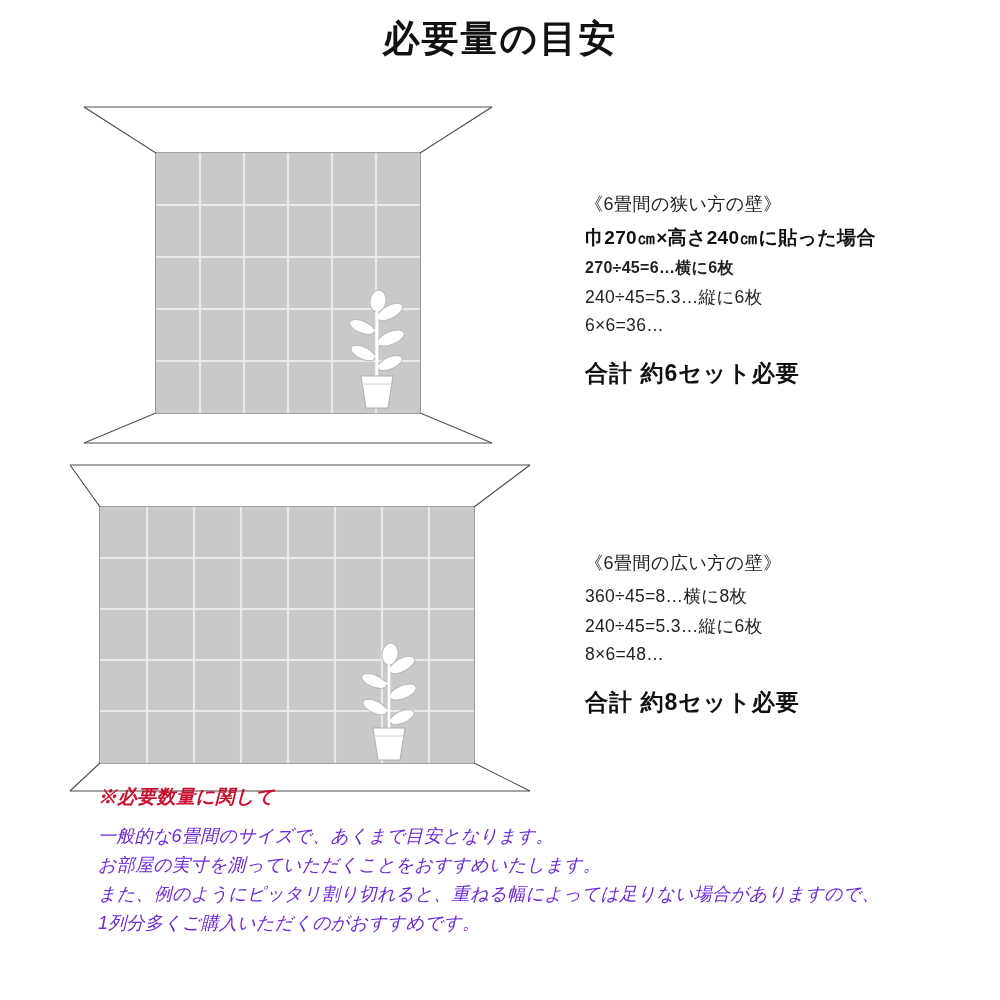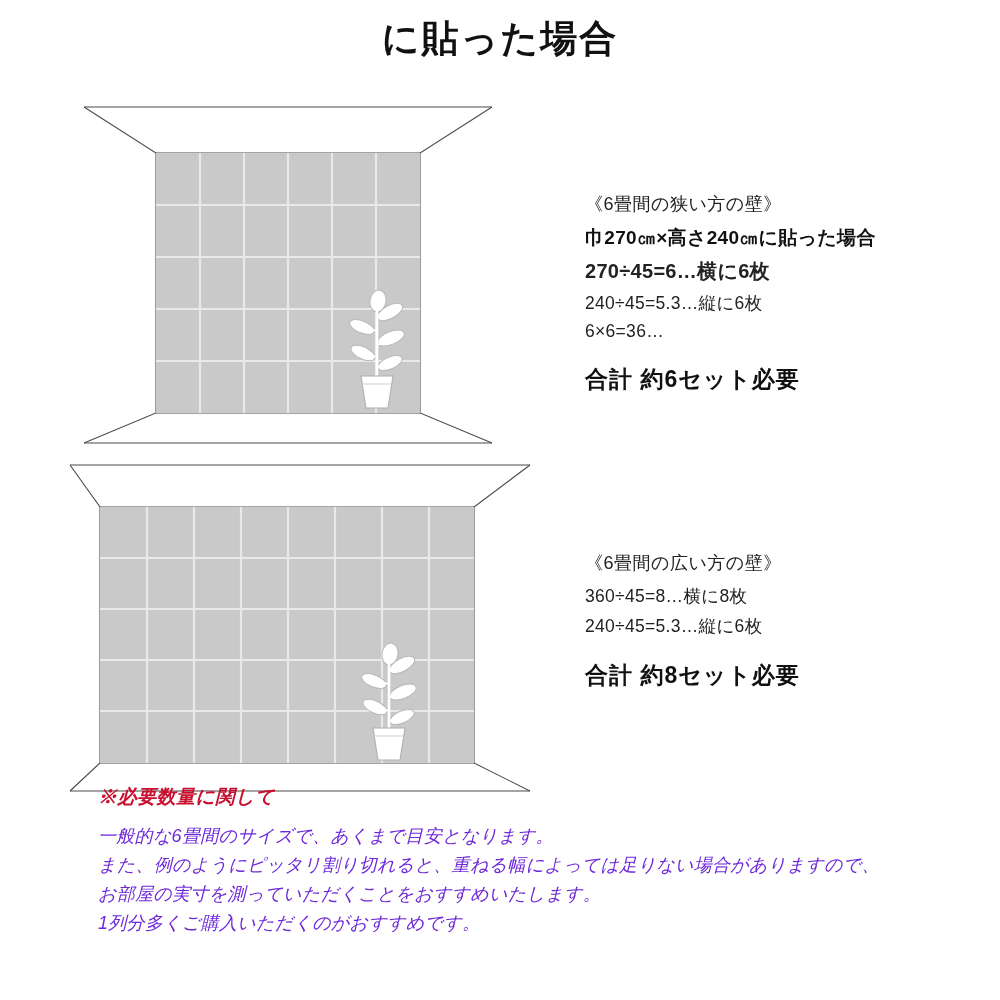--- a/index.html
+++ b/index.html
@@ -59,21 +59,21 @@
     letter-spacing: 0.3px;
   }
   .info-calc {
     font-size: 17.5px;
     color: #222;
     margin-bottom: 6px;
     letter-spacing: 0.3px;
   }
   .info-calc.bold {
     font-weight: bold;
-    font-size: 20px;
+    font-size: 16px;
   }
   .info-total {
     margin-top: 22px;
     font-size: 23px;
     font-weight: bold;
     color: #111;
     letter-spacing: 1px;
   }
 
   
@@ -96,21 +96,21 @@
     color: #6d28d9;
     line-height: 1.62;
     letter-spacing: 0.3px;
   }
 </style>
 </head>
 <body>
 
 <div class="page">
 
-  <div class="page-title">に貼った場合</div>
+  <div class="page-title">必要量の目安</div>
 
   <div class="room" style="left:60px; top:95px;">
     <svg width="480" height="350" viewBox="0 0 480 350">
 
       <g stroke="#4a4a4a" stroke-width="1.1" fill="none">
         <path d="M24 12 L96 58 L96 318 L24 348"></path>
         <path d="M432 12 L360 58 L360 318 L432 348"></path>
         <line x1="24" y1="12" x2="432" y2="12"></line>
         <line x1="24" y1="348" x2="432" y2="348"></line>
         <line x1="96" y1="58" x2="360" y2="58"></line>
@@ -198,24 +198,25 @@
         <path d="M313 273 L345 273 L340 305 L318 305 Z" fill="#ffffff" stroke="#b0b0b0" stroke-width="1.1"></path>
         <line x1="313" y1="281" x2="344" y2="281" stroke="#cfcfcf" stroke-width="1"></line>
       </g>
     </svg>
   </div>
 
   <div class="info-block" style="left:585px; top:531px;">
     <div class="info-head">《6畳間の広い方の壁》</div>
     <div class="info-calc">360÷45=8…横に8枚</div>
     <div class="info-calc">240÷45=5.3…縦に6枚</div>
+    <div class="info-calc">8×6=48…</div>
     <div class="info-total">合計 約8セット必要</div>
   </div>
 
   <div class="notes">
     <div class="notes-title">※必要数量に関して</div>
     <div class="notes-line">一般的な6畳間のサイズで、あくまで目安となります。</div>
+    <div class="notes-line">お部屋の実寸を測っていただくことをおすすめいたします。</div>
     <div class="notes-line">また、例のようにピッタリ割り切れると、重ねる幅によっては足りない場合がありますので、</div>
-    <div class="notes-line">お部屋の実寸を測っていただくことをおすすめいたします。</div>
     <div class="notes-line">1列分多くご購入いただくのがおすすめです。</div>
   </div>
 
 </div>
 
 </body></html>

